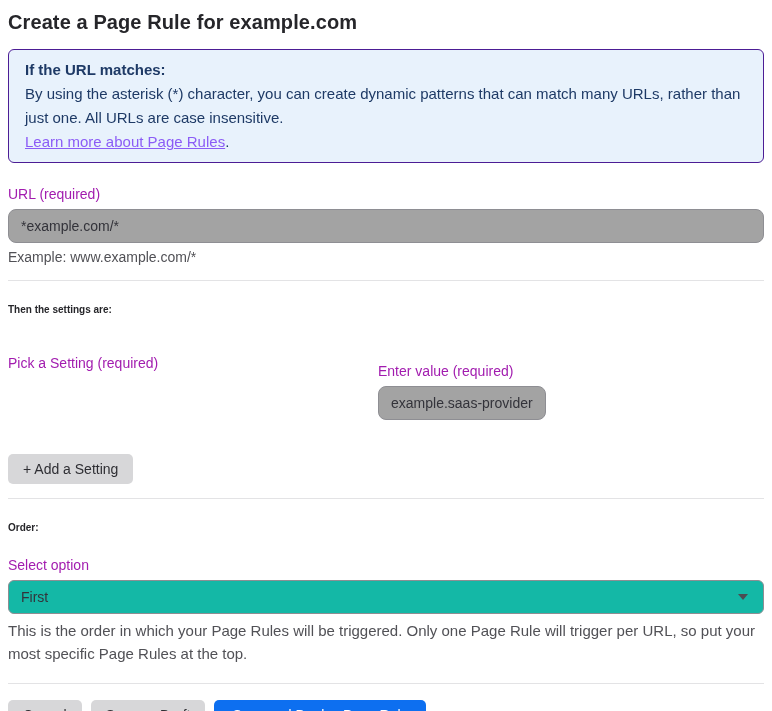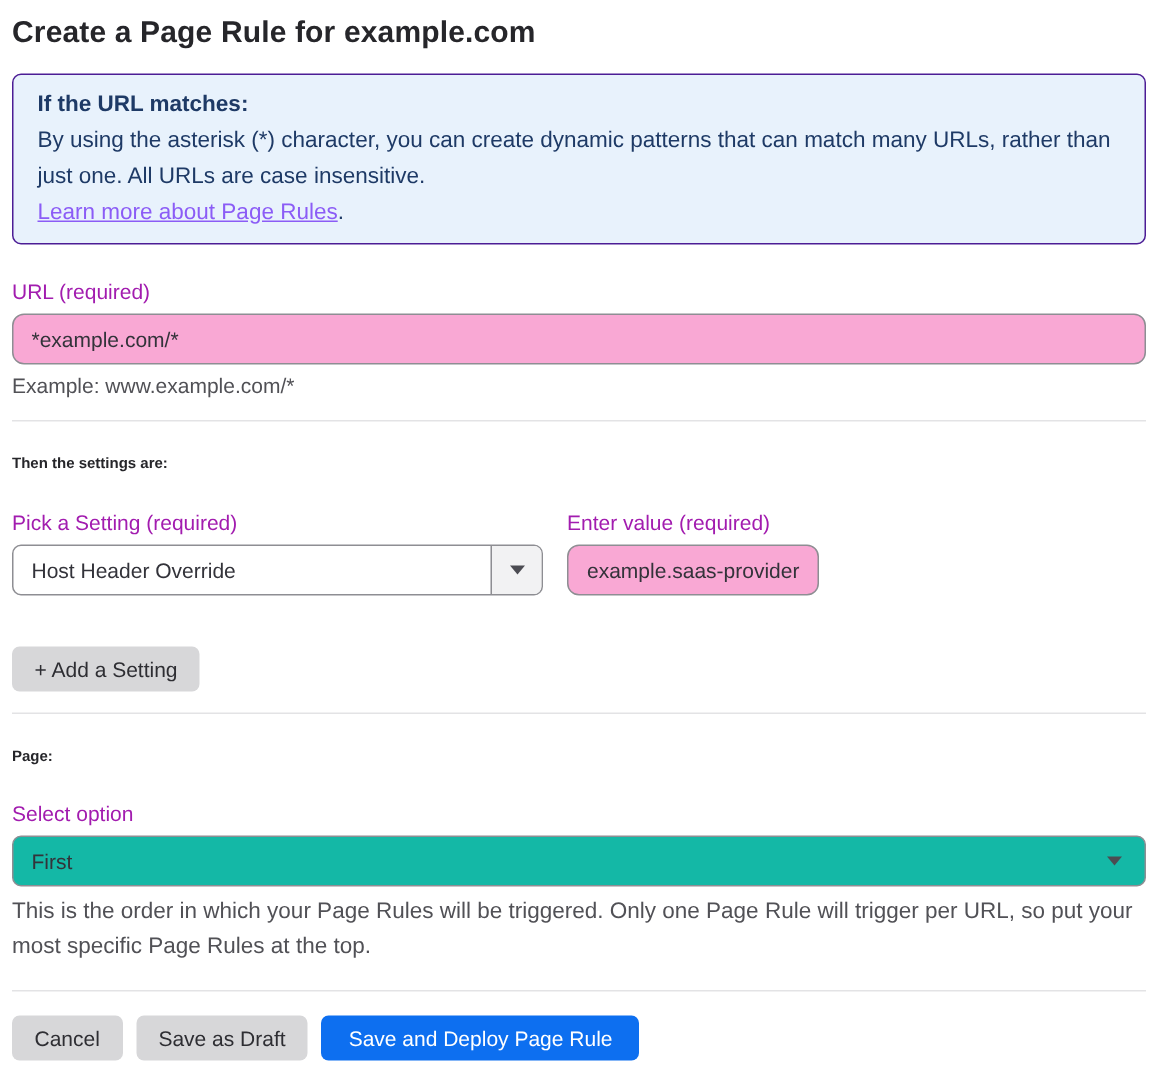--- a/index.html
+++ b/index.html
@@ -43,21 +43,21 @@
   .text-input {
     display: block;
     width: 100%;
     height: 34px;
     border: 1px solid #8e8e93;
     border-radius: 8px;
     padding: 0 12px;
     font-family: "Liberation Sans", sans-serif;
     font-size: 14px;
     color: #33333a;
-    background: #f9a8d4;
+    background: #a3a3a3;
     outline: none;
   }
   .hint {
     font-size: 14px;
     color: #515156;
     margin-top: 6px;
   }
   .divider {
     border: none;
     border-top: 1px solid #e3e3e5;
@@ -144,21 +144,21 @@
     font-size: 15px;
     line-height: 23px;
     color: #515156;
     margin-top: 5px;
   }
   .footer-actions { display: flex; align-items: center; gap: 9px; }
   
   .mt-url-label { margin-top: 0; }
   .sp-before-div1 { margin-top: 15px; }
   .sp-after-div1 { margin-top: 23px; }
-  .sp-settings-row { margin-top: 17px; align-items: flex-end; }
+  .sp-settings-row { margin-top: 40px; }
   .sp-before-div2 { margin-top: 14px; }
   .sp-after-div2 { margin-top: 23px; }
   .sp-order-label { margin-top: 24px; }
   .sp-before-div3 { margin-top: 18px; }
   .sp-footer { margin-top: 16px; }
 </style>
 </head>
 <body>
 
 
@@ -175,38 +175,32 @@
 <input class="text-input" type="text" value="*example.com/*" style="">
 <div class="hint">Example: www.example.com/*</div>
 
 <hr class="divider sp-before-div1">
 
 <div class="section-heading sp-after-div1">Then the settings are:</div>
 
 <div class="settings-row sp-settings-row">
   <div class="settings-col-left">
     <div class="field-label">Pick a Setting (required)</div>
-    <div class="select-box">
-      <span class="select-value">Host Header Override</span>
-      <span class="select-arrow-btn">
-        <span class="caret-down"></span>
-      </span>
-    </div>
   </div>
   <div class="settings-col-right">
     <div class="field-label">Enter value (required)</div>
     <input class="text-input value-input" type="text" value="example.saas-provider.com" style="">
   </div>
 </div>
 
 <button class="btn btn-gray add-setting-btn">+ Add a Setting</button>
 
 <hr class="divider sp-before-div2">
 
-<div class="section-heading sp-after-div2">Page:</div>
+<div class="section-heading sp-after-div2">Order:</div>
 
 <div class="field-label sp-order-label">Select option</div>
 <div class="order-select">
   <span>First</span>
   <span class="caret-down"></span>
 </div>
 <div class="order-help">This is the order in which your Page Rules will be triggered. Only one Page Rule will trigger per URL, so put your most specific Page Rules at the top.</div>
 
 <hr class="divider sp-before-div3">
 

